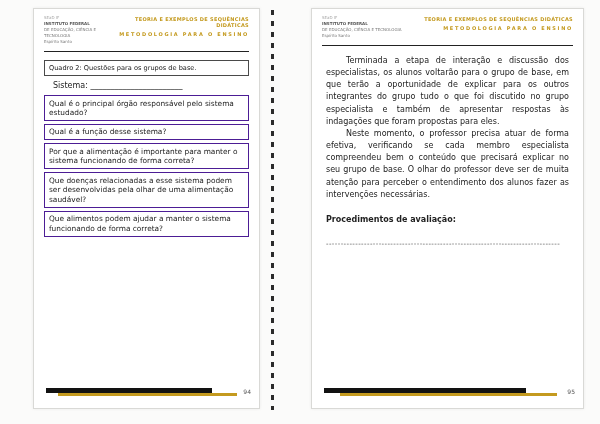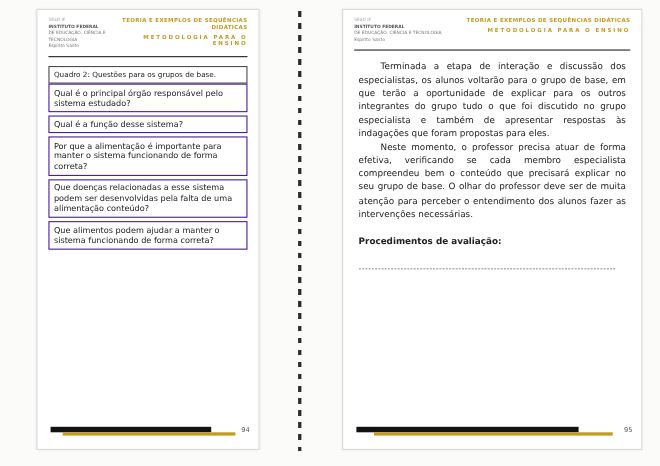--- a/index.html
+++ b/index.html
@@ -12,21 +12,21 @@
     color:#1a1a1a;
   }
   .page {
     position:absolute;
     top:8px;
     height:401px;
     background:#ffffff;
     border:1px solid #d9d9d6;
     box-shadow:0 0 3px rgba(0,0,0,.07);
   }
-  .page-left  { left:33px;  width:203px; }
+  .page-left  { left:33px;  width:227px; }
   .page-right { left:311px; width:273px; }
 
   .binding {
     position:absolute;
     left:271px; top:10px;
     width:3px; height:400px;
     background:repeating-linear-gradient(to bottom,#2b2b2b 0 5px,transparent 5px 11px);
   }
 
   
@@ -92,24 +92,25 @@
     </div>
     <div class="head-titles">
       <div class="ht1">TEORIA E EXEMPLOS DE SEQUÊNCIAS DIDÁTICAS</div>
       <div class="ht2">METODOLOGIA PARA O ENSINO</div>
     </div>
   </div>
   <div class="headrule"></div>
 
   <div class="lcontent">
     <div class="quadro-box">Quadro 2: Questões para os grupos de base.</div>
+    <div class="sistema-row">Sistema: _______________________</div>
     <div class="qbox">Qual é o principal órgão responsável pelo sistema estudado?</div>
     <div class="qbox">Qual é a função desse sistema?</div>
     <div class="qbox">Por que a alimentação é importante para manter o sistema funcionando de forma correta?</div>
-    <div class="qbox">Que doenças relacionadas a esse sistema podem ser desenvolvidas pela falta de uma alimentação conteúdo?</div>
+    <div class="qbox">Que doenças relacionadas a esse sistema podem ser desenvolvidas pela olhar de uma alimentação saudável?</div>
     <div class="qbox">Que alimentos podem ajudar a manter o sistema funcionando de forma correta?</div>
   </div>
 
   <div class="pgfoot">
     <div class="bar-black"></div>
     <div class="bar-gold"></div>
     <div class="pgnum">94</div>
   </div>
 </div>
 

